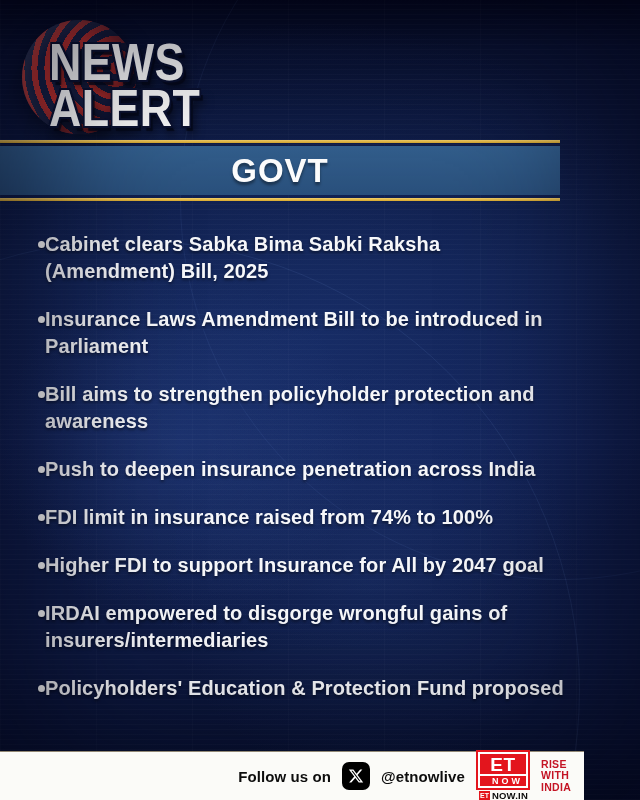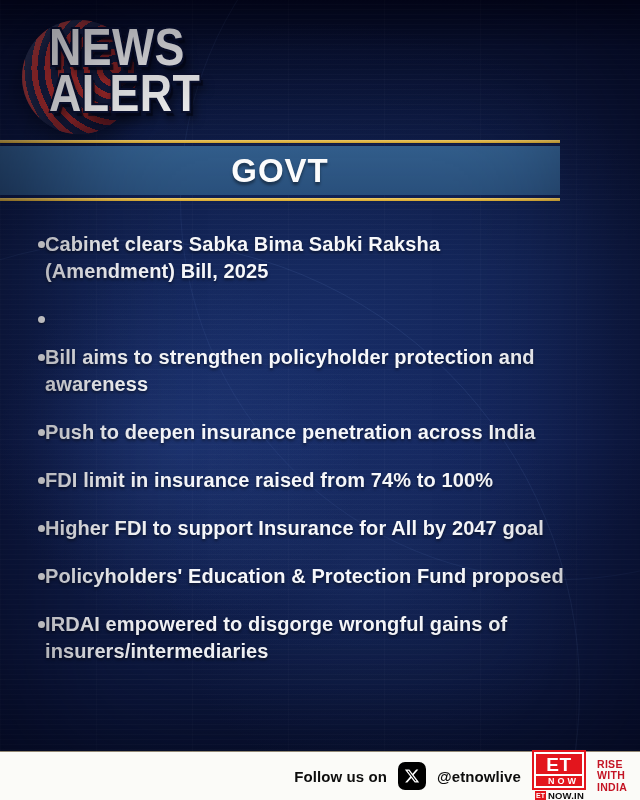--- a/index.html
+++ b/index.html
@@ -27,21 +27,21 @@
   .arc2 { width:760px; height:760px; left:180px; top:-180px; border-color:rgba(130,170,240,.08); }
   .vignette { position:absolute; inset:0; pointer-events:none; box-shadow: inset 0 0 140px 40px rgba(0,2,14,.55); }
 
   
   .news-logo { position:absolute; left:0; top:0; width:260px; height:140px; }
   .globe {
     position:absolute; left:22px; top:20px; width:114px; height:114px; border-radius:50%;
     background: repeating-radial-gradient(circle at 82% 42%, #c23330 0 6px, #1a2348 6px 13px);
     box-shadow: inset -14px -6px 26px rgba(0,0,18,.6), inset 6px 4px 14px rgba(255,255,255,.12), 0 10px 26px rgba(0,0,0,.45);
   }
-  .logo-text { position:absolute; left:49px; top:24px; }
+  .logo-text { position:absolute; left:49px; top:39px; }
   .logo-line {
     display:block; font-weight:bold; font-size:52px; line-height:46px; color:#ffffff;
     letter-spacing:0.5px; transform:scaleX(.86); transform-origin:left center;
     text-shadow:
       -2px -2px 0 #0b1231, 2px -2px 0 #0b1231, -2px 2px 0 #0b1231, 2px 2px 0 #0b1231,
       4px 5px 1px rgba(5,8,25,.85), 6px 9px 10px rgba(0,0,0,.55);
   }
 
   
   .banner { position:absolute; top:140px; left:0; width:560px; }
@@ -60,21 +60,21 @@
   .bullet { display:flex; margin-bottom:21px; }
   .dot { flex:none; width:7px; height:7px; border-radius:50%; background:#ffffff; margin-top:10px;
          box-shadow:0 1px 2px rgba(0,0,0,.5); }
   .txt {
     color:#f6f7fa; font-weight:bold; font-size:20px; line-height:27px; letter-spacing:.1px;
     text-shadow:0 2px 3px rgba(0,0,0,.45);
   }
 
   
   .footer {
-    position:absolute; left:0; bottom:0; width:640px; height:48px; background:#fbfbf8;
+    position:absolute; left:0; bottom:0; width:584px; height:48px; background:#fbfbf8;
     display:flex; align-items:center; justify-content:flex-end; gap:11px; padding-right:3px;
     box-shadow:0 -1px 0 rgba(240,220,170,.6);
   }
   .follow-text, .handle { color:#0d0d0d; font-weight:bold; font-size:15px; letter-spacing:.1px; }
   .x-badge {
     width:28px; height:28px; background:#000000; border-radius:7px;
     display:flex; align-items:center; justify-content:center; flex:none;
   }
   .x-badge svg { width:16px; height:16px; display:block; }
 
@@ -118,20 +118,21 @@
   </div>
 
   <ul class="bullets">
     <li class="bullet">
       <span class="dot"></span>
       <span class="txt">Cabinet clears Sabka Bima Sabki Raksha<br>(Amendment) Bill, 2025</span>
     </li>
 
     <li class="bullet">
       <span class="dot"></span>
+      <span class="txt">Insurance Laws Amendment Bill to be introduced in<br>Parliament</span>
     </li>
 
     <li class="bullet">
       <span class="dot"></span>
       <span class="txt">Bill aims to strengthen policyholder protection and<br>awareness</span>
     </li>
 
     <li class="bullet">
       <span class="dot"></span>
       <span class="txt">Push to deepen insurance penetration across India</span>
@@ -142,26 +143,26 @@
       <span class="txt">FDI limit in insurance raised from 74% to 100%</span>
     </li>
 
     <li class="bullet">
       <span class="dot"></span>
       <span class="txt">Higher FDI to support Insurance for All by 2047 goal</span>
     </li>
 
     <li class="bullet">
       <span class="dot"></span>
-      <span class="txt">Policyholders' Education &amp; Protection Fund proposed</span>
+      <span class="txt">IRDAI empowered to disgorge wrongful gains of<br>insurers/intermediaries</span>
     </li>
 
     <li class="bullet">
       <span class="dot"></span>
-      <span class="txt">IRDAI empowered to disgorge wrongful gains of<br>insurers/intermediaries</span>
+      <span class="txt">Policyholders' Education &amp; Protection Fund proposed</span>
     </li>
   </ul>
 
   <div class="vignette"></div>
 
   <div class="footer">
     <span class="follow-text">Follow us on</span>
     <span class="x-badge">
       <svg viewBox="0 0 24 24" aria-hidden="true">
         <path fill="#ffffff" d="M18.244 2.25h3.308l-7.227 8.26 8.502 11.24H16.17l-5.214-6.817L4.99 21.75H1.68l7.73-8.835L1.254 2.25H8.08l4.713 6.231 5.451-6.231zm-1.161 17.52h1.833L7.084 4.126H5.117l11.966 15.644z"></path>

